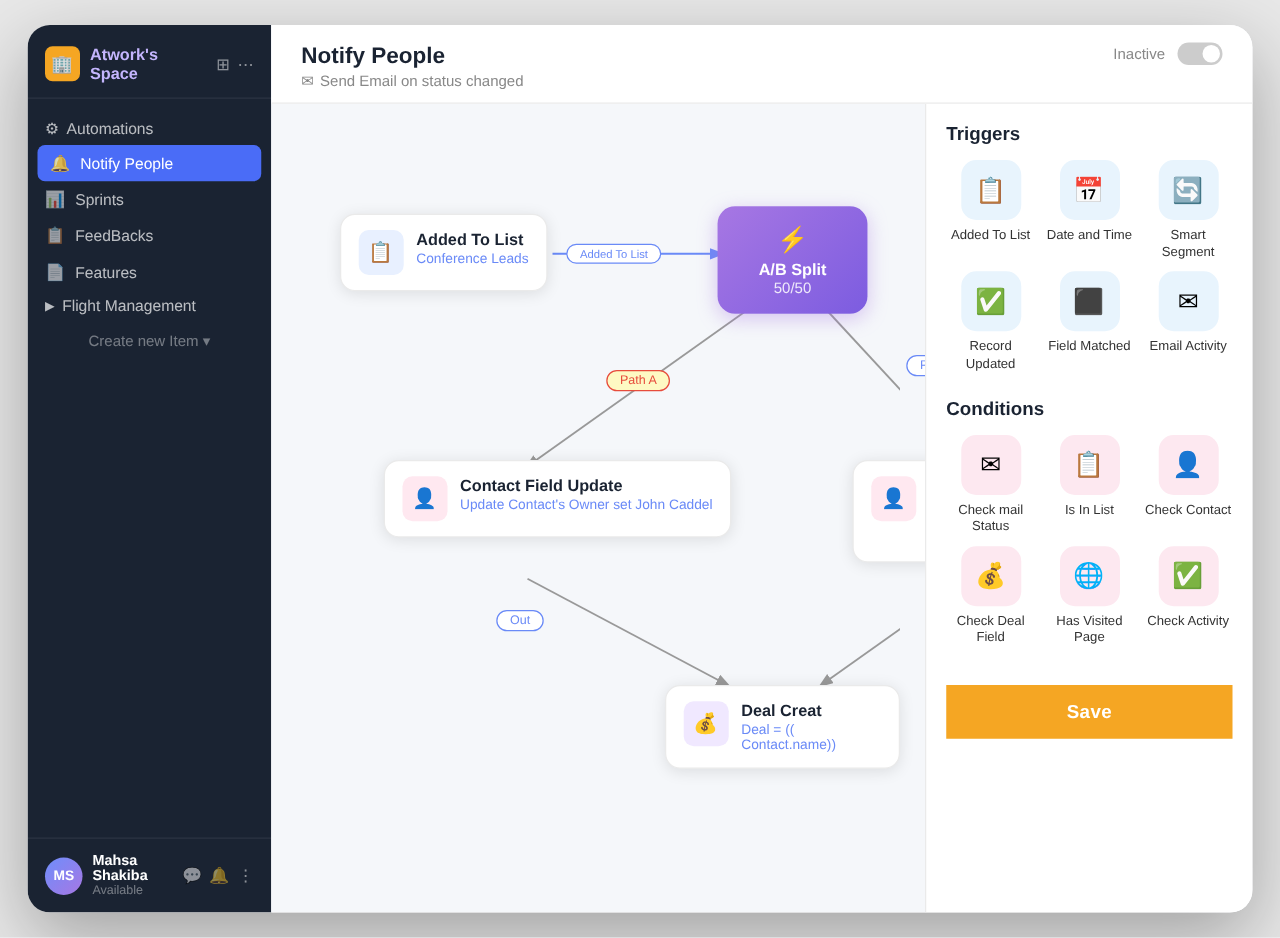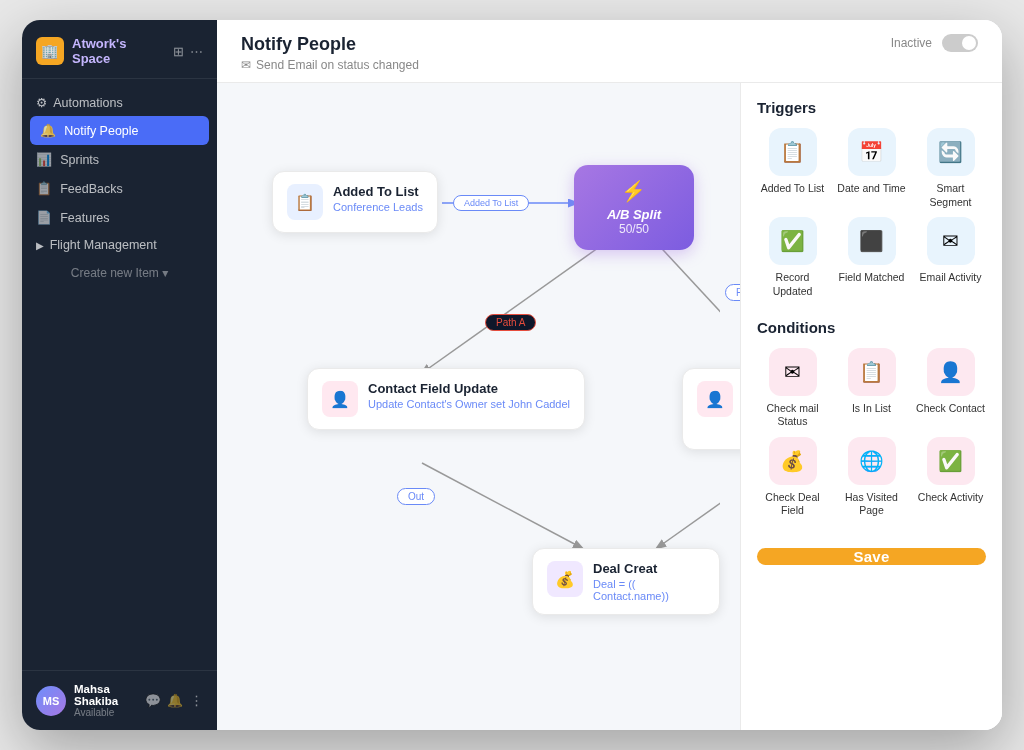--- a/index.html
+++ b/index.html
@@ -245,38 +245,37 @@
       position: absolute;
       background: linear-gradient(135deg, #a777e3, #7c5ce0);
       border-radius: 14px;
       box-shadow: 0 4px 15px rgba(167,119,227,0.4);
       padding: 14px 20px;
       color: white;
       text-align: center;
       min-width: 120px;
     }
     .ab-node .ab-icon { font-size: 20px; margin-bottom: 4px; }
-    .ab-node .ab-title { font-size: 13px; font-weight: 700; font-style: italic; }
+    .ab-node .ab-title { font-size: 13px; font-weight: 700; }
     .ab-node .ab-sub { font-size: 12px; opacity: 0.85; }
     
     .connector-badge {
       position: absolute;
       background: #fff;
       border: 1.5px solid #6a8af7;
       border-radius: 20px;
       padding: 2px 10px;
       font-size: 10px;
       color: #6a8af7;
       white-space: nowrap;
     }
     .connector-badge.red {
-      background: #0f172a;
+      background: #fef9c3;
       border-color: #e74c3c;
       color: #e74c3c;
-      margin-top: 18px;
     }
     
     .right-panel {
       width: 262px;
       background: #ffffff;
       border-left: 1px solid #eaeaea;
       display: flex;
       flex-direction: column;
       overflow-y: auto;
       padding: 16px;
@@ -323,24 +322,25 @@
       height: 48px;
       border-radius: 12px;
       background: #fde8f0;
       display: flex;
       align-items: center;
       justify-content: center;
       font-size: 20px;
     }
     .save-btn {
       width: 100%;
+      padding: 13px;
       background: #f5a623;
       color: white;
       border: none;
-      border-radius: 15px;
+      border-radius: 0;
       font-size: 15px;
       font-weight: 700;
       cursor: pointer;
       margin-top: 10px;
       letter-spacing: 0.3px;
     }
   </style>
 </head>
 <body>
 

